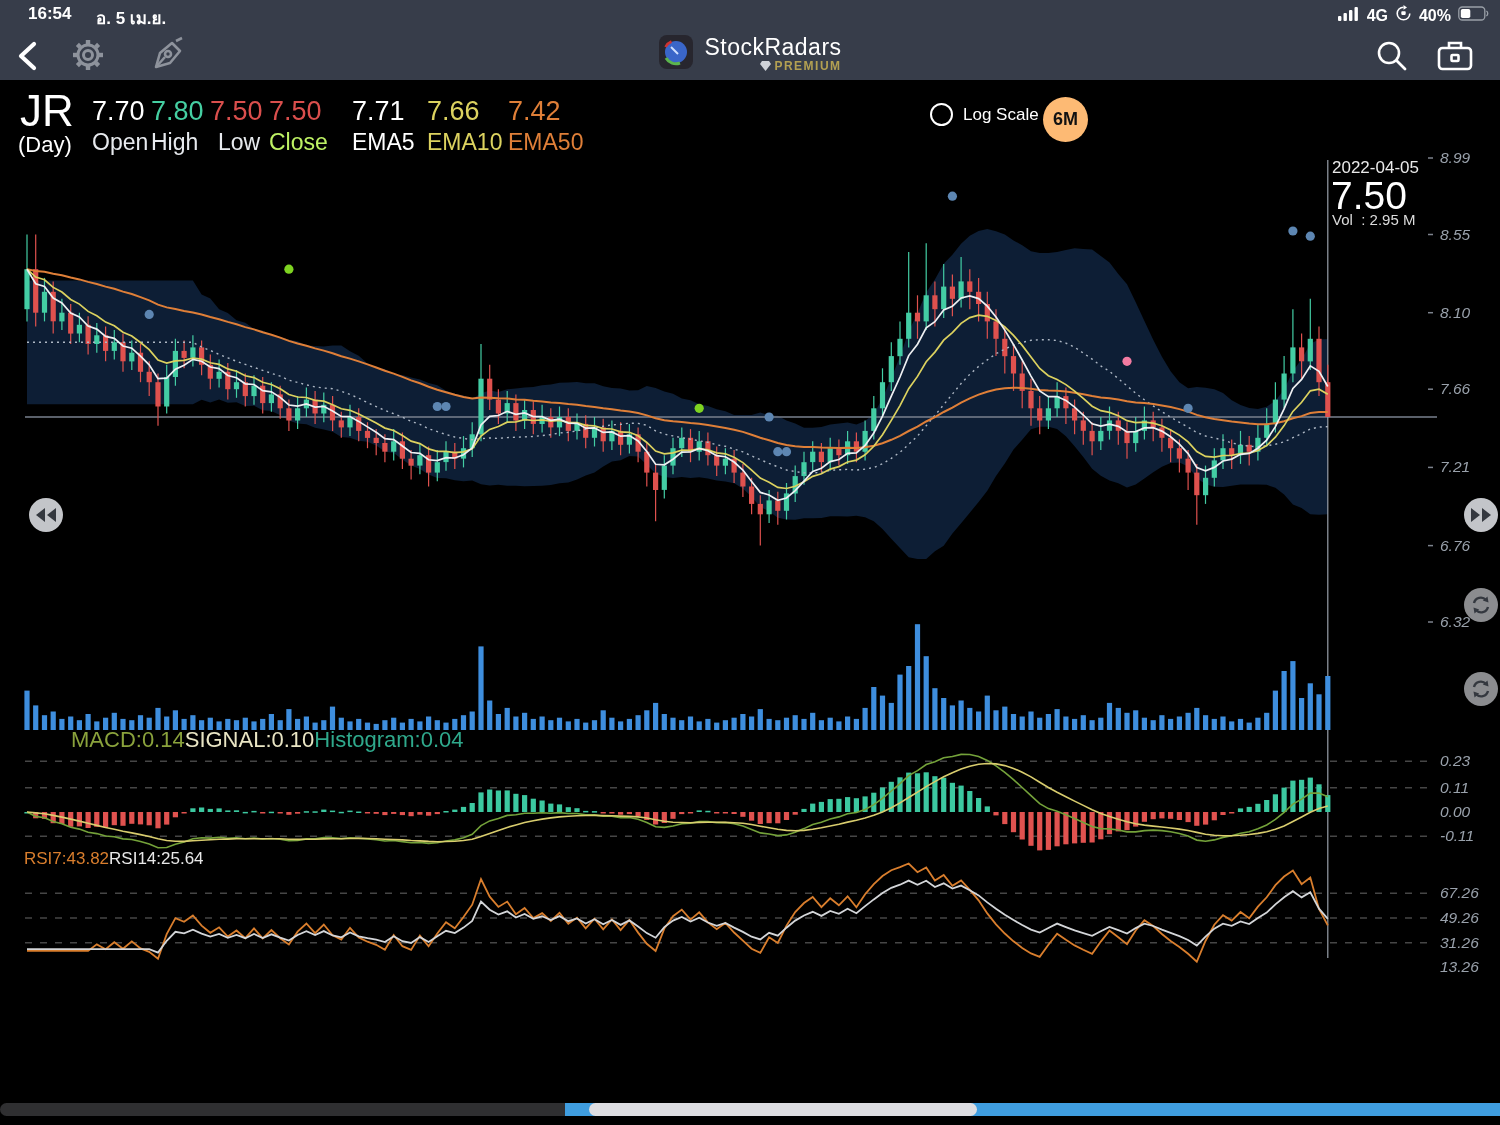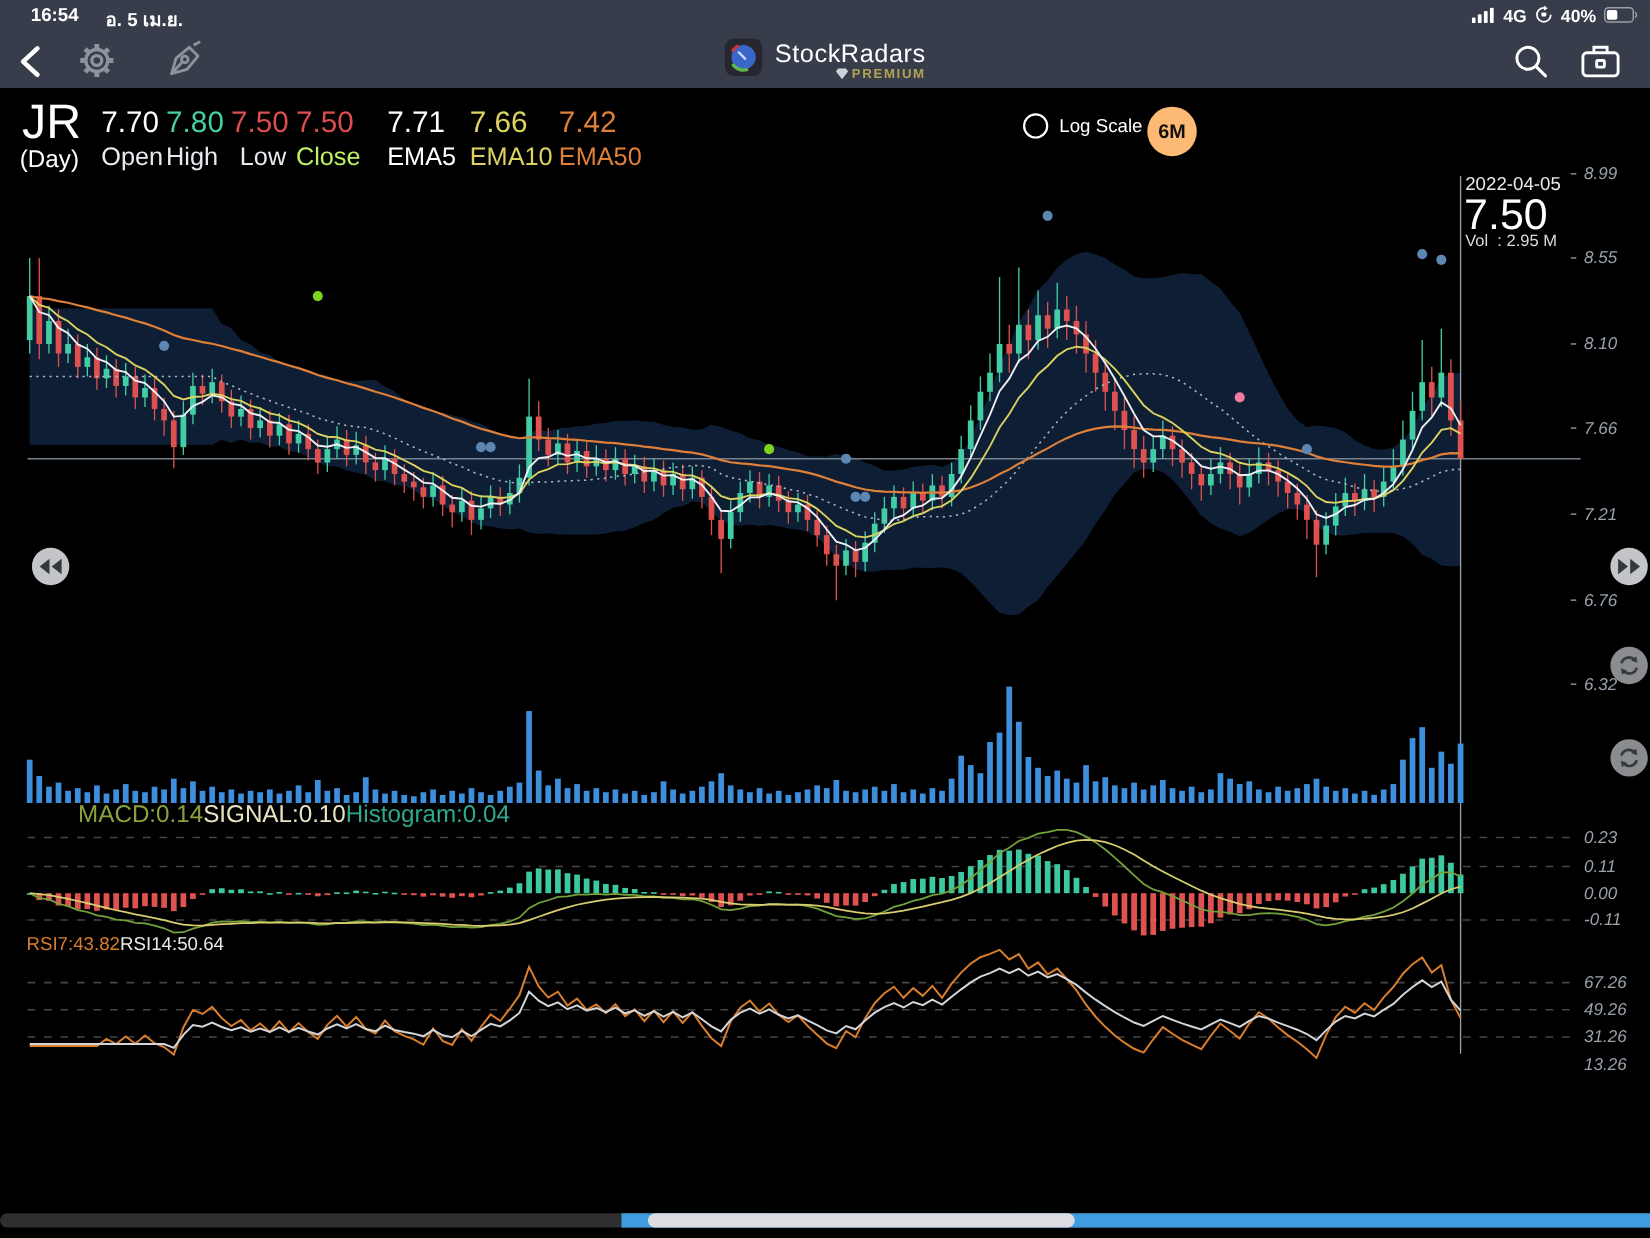--- a/index.html
+++ b/index.html
@@ -861,21 +861,21 @@
 <div class="abs" id="range-btn">6M</div>
 
 <div class="abs" id="ch-date">2022-04-05</div>
 <div class="abs" id="ch-price">7.50</div>
 <div class="abs" id="ch-vol"><b>Vol</b>&nbsp;&nbsp;<span>: 2.95 M</span></div>
 
 <div class="abs" id="macd-labels">
   <span style="color:#8aa23c">MACD:0.14</span><span style="color:#e9e5c4">SIGNAL:0.10</span><span style="color:#2fa98c">Histogram:0.04</span>
 </div>
 <div class="abs" id="rsi-labels">
-  <span style="color:#d97e2d">RSI7:43.82</span><span style="color:#e8e8e8">RSI14:50.64</span>
+  <span style="color:#d97e2d">RSI7:43.82</span><span style="color:#e8e8e8">RSI14:25.64</span>
 </div>
 
 <div class="roundbtn" style="left:29px; top:498px;">
   <svg width="22" height="16" viewBox="0 0 22 16">
       <polygon points="10,1 10,15 1,8" fill="#34383f"></polygon>
       <polygon points="21,1 21,15 12,8" fill="#34383f"></polygon>
     </svg>
 </div>
 <div class="roundbtn" style="left:1464px; top:498px;">
   <svg width="22" height="16" viewBox="0 0 22 16">

